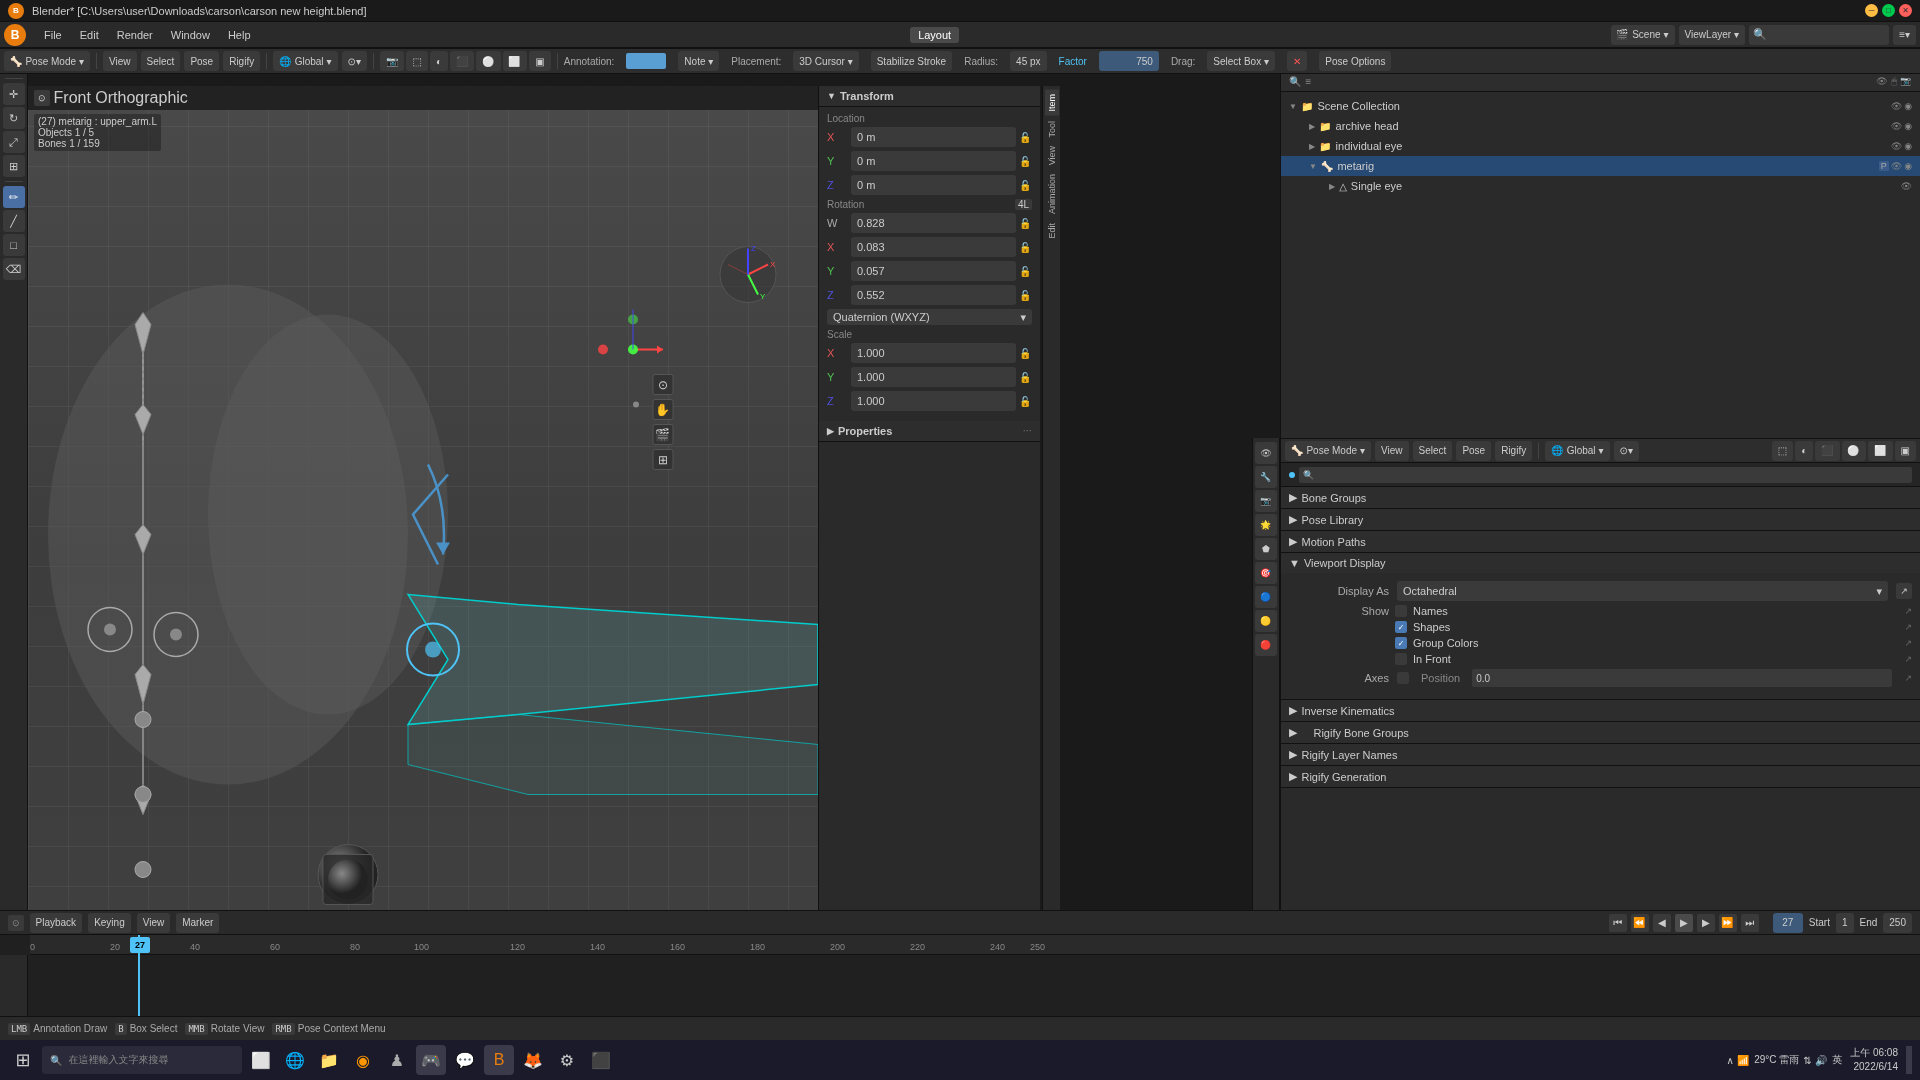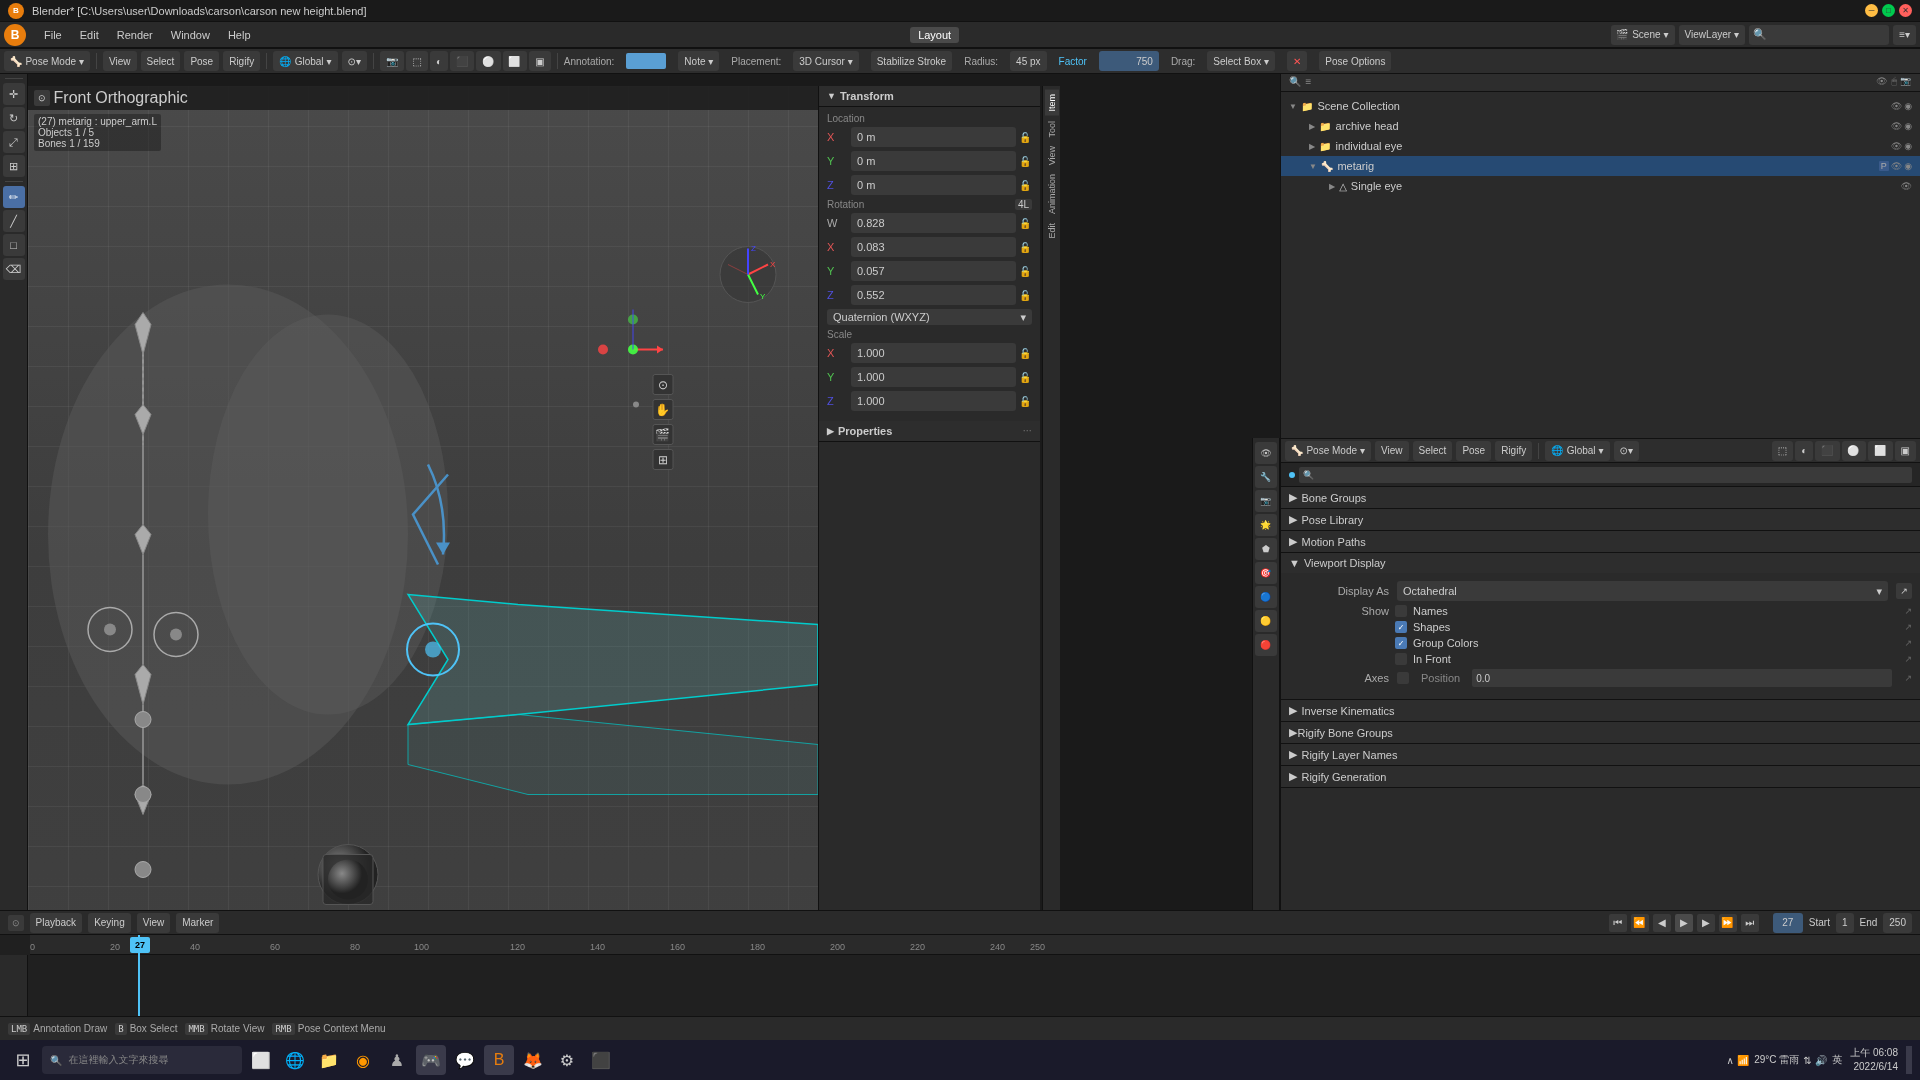--- a/index.html
+++ b/index.html
@@ -1011,21 +1011,21 @@
   <div class="pose-section">
     <div class="pose-section-header">
       <span>▶</span>
       <span style="margin-left:4px;">Inverse Kinematics</span>
     </div>
   </div>
 
   <div class="pose-section">
     <div class="pose-section-header">
       <span>▶</span>
-      <span style="margin-left:0;text-align:center;">Rigify Bone Groups</span>
+      <span style="margin-left:16px;text-align:center;">Rigify Bone Groups</span>
     </div>
   </div>
 
   <div class="pose-section">
     <div class="pose-section-header">
       <span>▶</span>
       <span style="margin-left:4px;">Rigify Layer Names</span>
     </div>
   </div>
 

